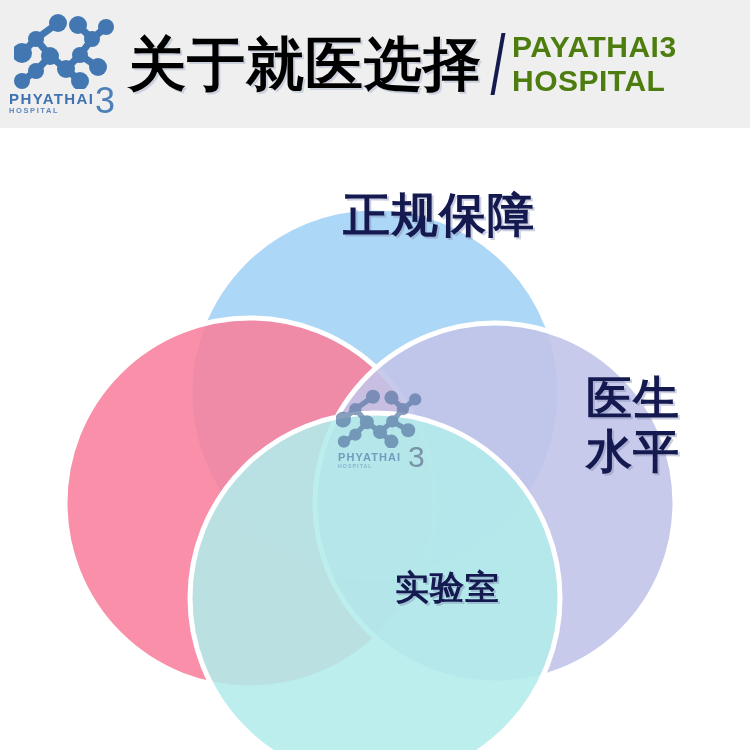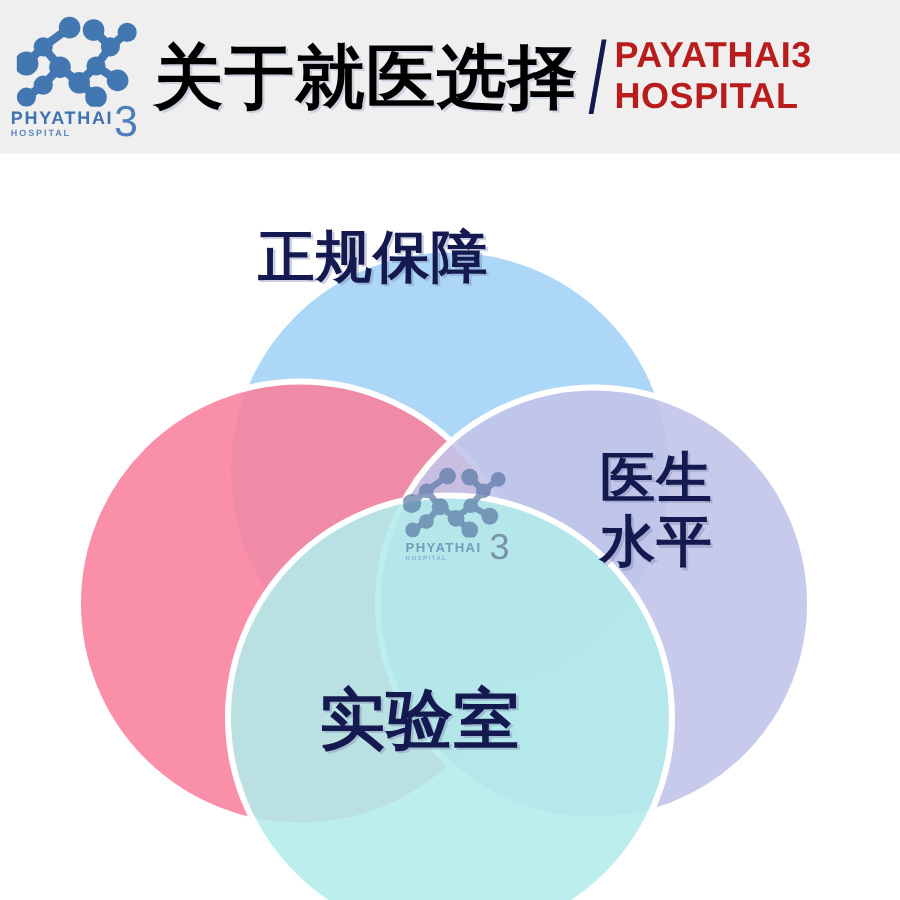--- a/index.html
+++ b/index.html
@@ -87,49 +87,49 @@
     width: 4px; height: 62px;
     background: #14194f;
     transform: skewX(-10deg);
     flex: 0 0 4px;
   }
   #header-sub {
     font-family: "Liberation Sans", sans-serif;
     font-weight: 700;
     font-size: 30px;
     line-height: 34px;
-    color: #b91c1c;
+    color: #4d7c0f;
     letter-spacing: 0.5px;
     white-space: nowrap;
   }
 
   
   #venn {
     position: absolute;
     left: 0; top: 128px;
     width: 750px; height: 622px;
     background: #ffffff;
   }
   #venn-svg { position: absolute; left: 0; top: 0; }
 
   .venn-label {
     position: absolute;
     font-family: "DejaVu Sans", sans-serif;
     font-weight: 700;
     color: #14194f;
-    text-align: left;
+    text-align: right;
     text-shadow: 2px 2px 0 rgba(120,130,170,0.38);
     white-space: nowrap;
     line-height: 1.16;
     letter-spacing: 1px;
   }
   #label-top    { left: 215px; top:  60px; width: 320px; font-size: 47px; }
   #label-left   { left:  42px; top: 272px; width: 218px; font-size: 42px; }
   #label-right  { left: 500px; top: 248px; width: 180px; font-size: 46px; font-family: Liberation Mono, monospace; }
-  #label-bottom { left: 266px; top: 440px; width: 250px; font-size: 55px; }
+  #label-bottom { left: 250px; top: 440px; width: 250px; font-size: 34px; }
 
   
   #center-logo {
     position: absolute;
     left: 332px; top: 256px;
     width: 96px; height: 96px;
     opacity: 0.72;
   }
   #center-logo .c-mark {
     position: absolute; left: 4px; top: 2px;

